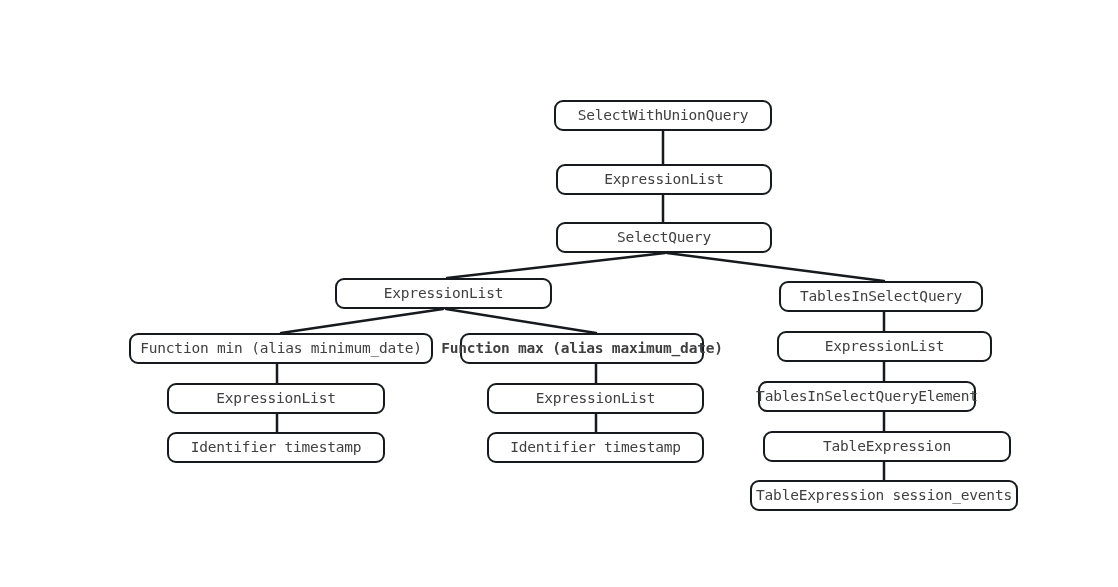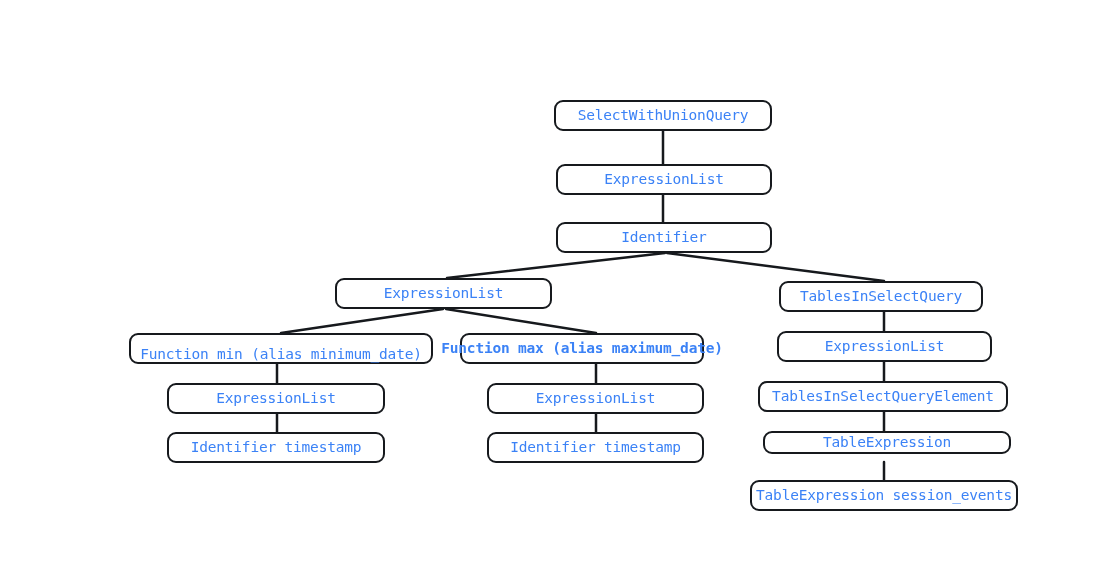--- a/index.html
+++ b/index.html
@@ -27,21 +27,21 @@
   }
   .node {
     position: absolute;
     box-sizing: border-box;
     border: 2.5px solid #16191d;
     border-radius: 9px;
     background: #ffffff;
     display: flex;
     align-items: center;
     justify-content: center;
-    color: #3b82f6;
+    color: #404040;
     font-family: "DejaVu Sans Mono", monospace;
     font-size: 14.5px;
     letter-spacing: -0.2px;
     white-space: nowrap;
     z-index: 2;
   }
   .node .label {
     display: block;
     line-height: 1;
     padding-bottom: 1px;
@@ -68,52 +68,52 @@
       <line x1="884" y1="462" x2="884" y2="480" stroke="#16191d" stroke-width="2.5" stroke-linecap="round"></line>
     </svg>
   <div id="node-layer">
       <div class="node" style="left: 554px; top: 100px; width: 218px; height: 31px;">
         <span class="label">SelectWithUnionQuery</span>
       </div>
       <div class="node" style="left: 556px; top: 164px; width: 216px; height: 31px;">
         <span class="label">ExpressionList</span>
       </div>
       <div class="node" style="left: 556px; top: 222px; width: 216px; height: 31px;">
-        <span class="label">Identifier</span>
+        <span class="label">SelectQuery</span>
       </div>
       <div class="node" style="left: 335px; top: 278px; width: 217px; height: 31px;">
         <span class="label">ExpressionList</span>
       </div>
       <div class="node" style="left: 779px; top: 281px; width: 204px; height: 31px;">
         <span class="label">TablesInSelectQuery</span>
       </div>
-      <div class="node" style="left: 129px; top: 333px; width: 304px; height: 31px; align-items: flex-end;">
+      <div class="node" style="left: 129px; top: 333px; width: 304px; height: 31px;">
         <span class="label">Function min (alias minimum_date)</span>
       </div>
       <div class="node" style="left: 460px; top: 333px; width: 244px; height: 31px; font-weight: bold;">
         <span class="label">Function max (alias maximum_date)</span>
       </div>
       <div class="node" style="left: 777px; top: 331px; width: 215px; height: 31px;">
         <span class="label">ExpressionList</span>
       </div>
       <div class="node" style="left: 167px; top: 383px; width: 218px; height: 31px;">
         <span class="label">ExpressionList</span>
       </div>
       <div class="node" style="left: 487px; top: 383px; width: 217px; height: 31px;">
         <span class="label">ExpressionList</span>
       </div>
-      <div class="node" style="left: 758px; top: 381px; width: 250px; height: 31px;">
+      <div class="node" style="left: 758px; top: 381px; width: 218px; height: 31px;">
         <span class="label">TablesInSelectQueryElement</span>
       </div>
       <div class="node" style="left: 167px; top: 432px; width: 218px; height: 31px;">
         <span class="label">Identifier timestamp</span>
       </div>
       <div class="node" style="left: 487px; top: 432px; width: 217px; height: 31px;">
         <span class="label">Identifier timestamp</span>
       </div>
-      <div class="node" style="left: 763px; top: 431px; width: 248px; height: 23px;">
+      <div class="node" style="left: 763px; top: 431px; width: 248px; height: 31px;">
         <span class="label">TableExpression</span>
       </div>
       <div class="node" style="left: 750px; top: 480px; width: 268px; height: 31px;">
         <span class="label">TableExpression session_events</span>
       </div>
     </div>
 </div>
 
 </body></html>

